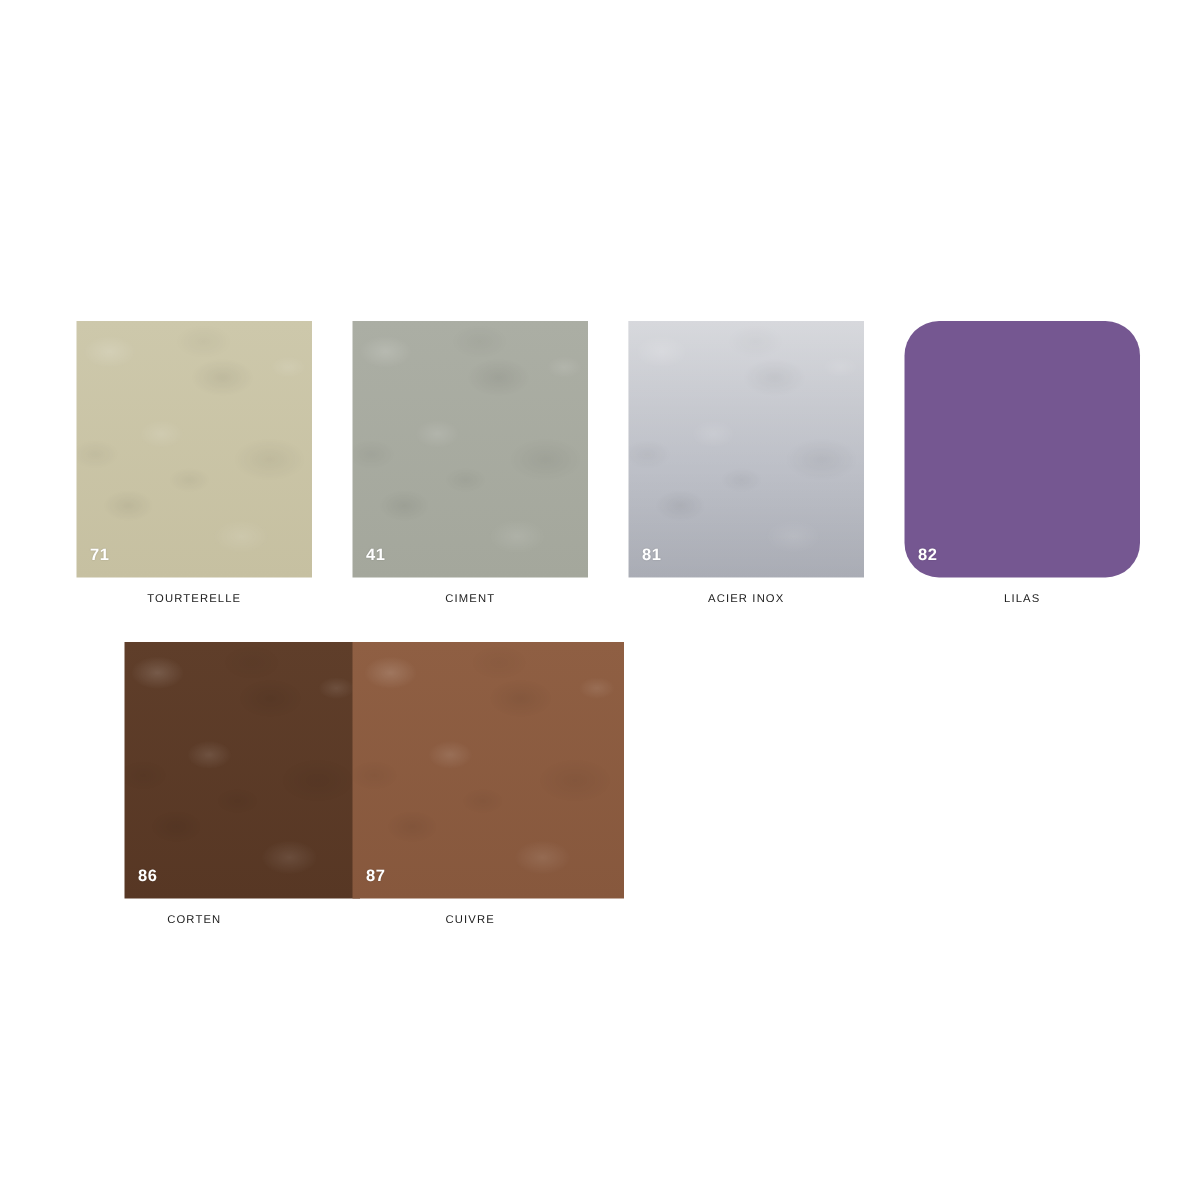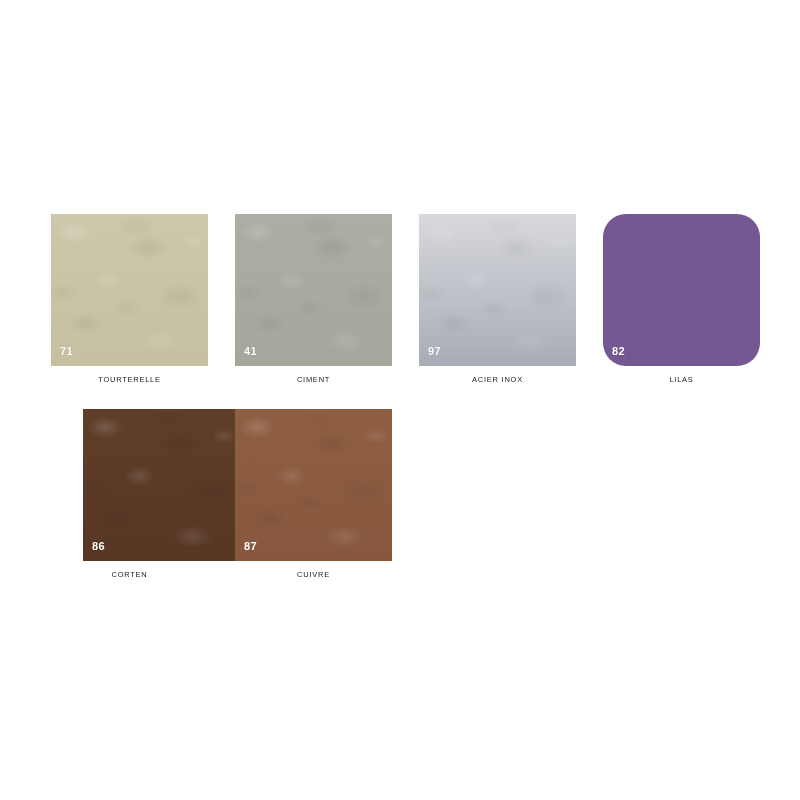--- a/index.html
+++ b/index.html
@@ -36,21 +36,21 @@
     position: relative;
   }
   .swatch-cell:last-child {
     margin-right: 0;
   }
 
   
   .swatch-chip {
     position: relative;
     width: 157px;
-    height: 152px;
+    height: 171px;
     overflow: hidden;
     background-color: #cccccc;
   }
 
   
   .swatch-chip .grain {
     position: absolute;
     inset: 0;
     pointer-events: none;
     opacity: .28;
@@ -130,21 +130,21 @@
           <div class="grain"></div>
           <div class="sheen"></div>
           <div class="swatch-code">41</div>
         </div>
         <div class="swatch-name">CIMENT</div>
       </div>
       <div class="swatch-cell">
         <div class="swatch-chip sheened" style="background: linear-gradient(rgb(198, 200, 206) 0%, rgb(182, 185, 194) 100%);">
           <div class="grain"></div>
           <div class="sheen"></div>
-          <div class="swatch-code">97</div>
+          <div class="swatch-code">81</div>
         </div>
         <div class="swatch-name">ACIER INOX</div>
       </div>
       <div class="swatch-cell">
         <div class="swatch-chip flat" style="background: linear-gradient(rgb(117, 87, 145) 0%, rgb(117, 87, 145) 100%); border-radius: 23px;">
           <div class="grain"></div>
           <div class="sheen"></div>
           <div class="swatch-code">82</div>
         </div>
         <div class="swatch-name">LILAS</div>
@@ -153,21 +153,21 @@
     <div class="swatch-row">
       <div class="swatch-cell">
         <div class="swatch-chip" style="background: linear-gradient(rgb(95, 62, 42) 0%, rgb(87, 55, 36) 100%); margin-left: 32px;">
           <div class="grain"></div>
           <div class="sheen"></div>
           <div class="swatch-code">86</div>
         </div>
         <div class="swatch-name">CORTEN</div>
       </div>
       <div class="swatch-cell">
-        <div class="swatch-chip" style="background: linear-gradient(rgb(143, 95, 67) 0%, rgb(135, 88, 61) 100%);">
+        <div class="swatch-chip" style="background: linear-gradient(rgb(143, 95, 67) 0%, rgb(135, 88, 61) 100%); padding-left: 24px;">
           <div class="grain"></div>
           <div class="sheen"></div>
           <div class="swatch-code">87</div>
         </div>
         <div class="swatch-name">CUIVRE</div>
       </div>
     </div>
   </div>
 
 </body></html>

